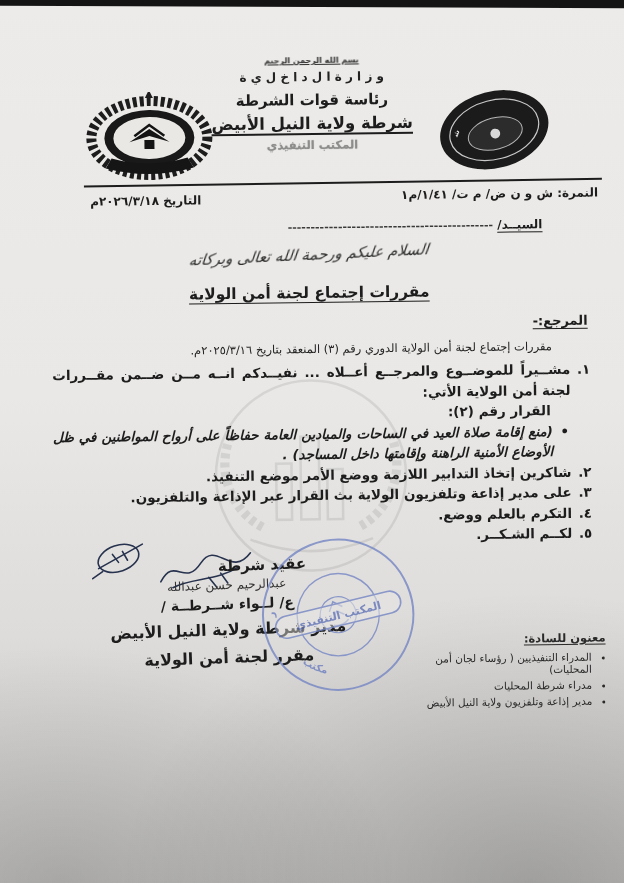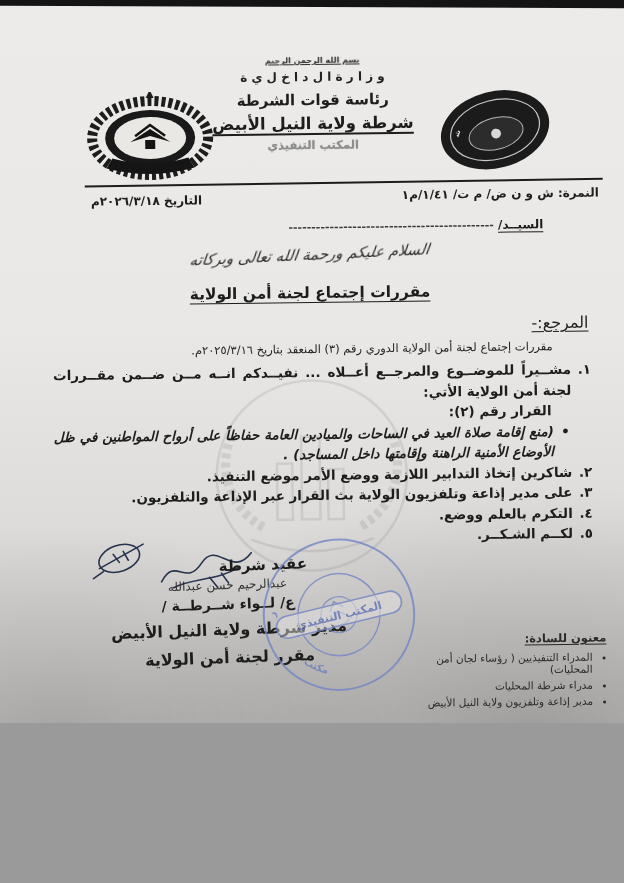--- a/index.html
+++ b/index.html
@@ -1,16 +1,16 @@
 <!DOCTYPE html>
 <html lang="ar" dir="rtl"><head>
 <meta charset="utf-8">
 <style>
   html,body{margin:0;padding:0;background:#9a9a9a;font-family:"DejaVu Sans",sans-serif;}
-  #canvas{position:relative;width:624px;height:723px;overflow:hidden;background:#fef9c3;}
+  #canvas{position:relative;width:624px;height:883px;overflow:hidden;background:#fef9c3;}
   .paper{position:absolute;inset:0;
     background:
       radial-gradient(120% 60% at 85% 100%, rgba(0,0,0,.18), rgba(0,0,0,0) 55%),
       radial-gradient(90% 45% at 10% 100%, rgba(0,0,0,.14), rgba(0,0,0,0) 60%),
       linear-gradient(180deg,#ecebe9 0%,#e9e8e6 45%,#dddcda 72%,#cbcac8 92%,#c3c2c0 100%);}
   .topstrip{position:absolute;top:-3px;left:-6px;right:-6px;height:10px;background:#141414;
     transform:rotate(.25deg);}
   .content{position:absolute;inset:0;transform:rotate(-.7deg);transform-origin:50% 40%;
     color:#1d1d1d;direction:rtl;}
   .abs{position:absolute;}
@@ -31,21 +31,21 @@
   
   .sayyid-row{top:219px;right:80px;left:100px;font-size:13px;}
   .sayyid{font-weight:bold;font-size:12px;text-decoration:underline;text-underline-offset:3px;}
   .dashes{font-size:11px;font-weight:bold;color:#3a3a3a;letter-spacing:.5px;}
   
   .greeting{top:246px;left:140px;width:340px;text-align:center;font-size:15px;font-style:italic;
     color:#2b2b2b;transform:rotate(-2deg) skewX(-10deg);filter:blur(.2px);}
   .doc-title{top:284px;left:140px;width:340px;text-align:center;font-size:15.5px;font-weight:bold;
     text-decoration:underline;text-underline-offset:4px;}
   
-  .ref-label{top:316px;right:36px;font-size:16px;font-weight:normal;text-decoration:underline;
+  .ref-label{top:316px;right:36px;font-size:13px;font-weight:bold;text-decoration:underline;
     text-underline-offset:3px;}
   .ref-text{top:342px;right:72px;font-size:11.5px;color:#242424;}
   
   .body-list{top:362px;right:34px;left:52px;font-size:13.5px;font-weight:bold;line-height:20.5px;}
   .brow{display:flex;direction:rtl;}
   .bnum{flex:0 0 20px;}
   .btxt{flex:1;text-align:justify;}
   .brow.indent{padding-right:20px;}
   .brow.bullet{padding-right:22px;font-style:italic;font-weight:600;}
   .brow.bullet .bnum{flex:0 0 16px;}

